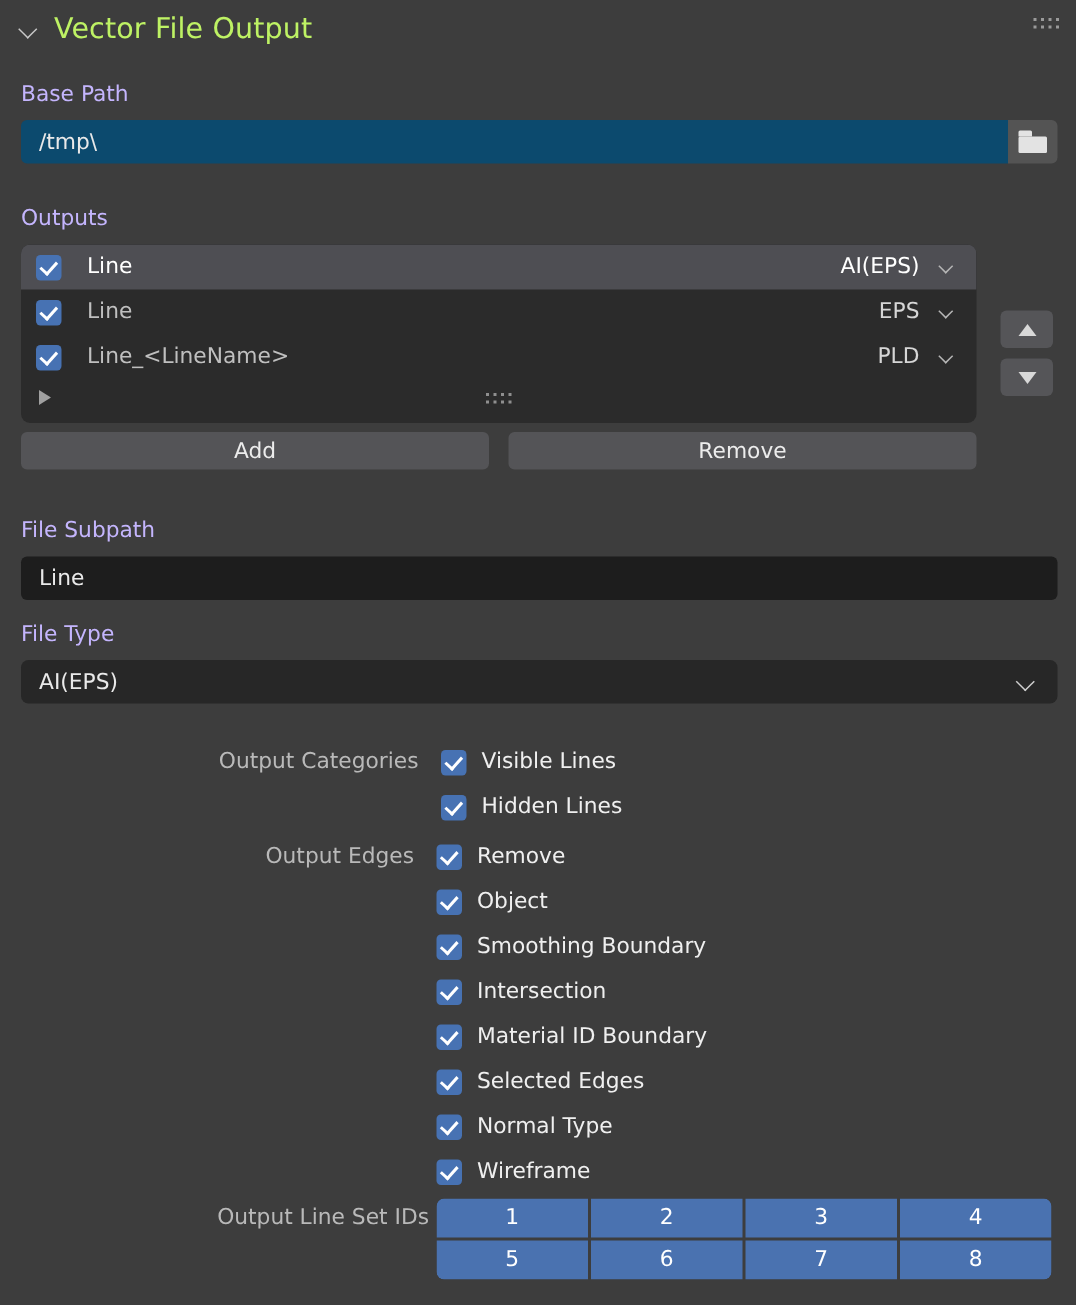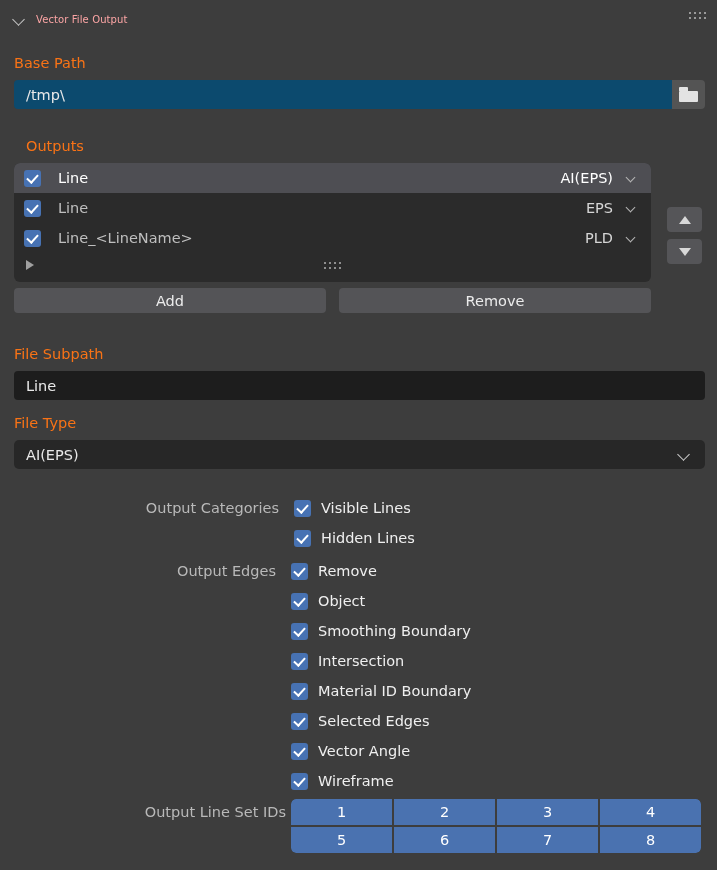--- a/index.html
+++ b/index.html
@@ -42,22 +42,22 @@
     content: "";
     position: absolute;
     left: 1px; top: 3px;
     width: 8px; height: 8px;
     border-right: 1.6px solid #c8c8c8;
     border-bottom: 1.6px solid #c8c8c8;
     transform: rotate(45deg);
   }
   .panel-title {
     margin-left: 9px;
-    font-size: 10px;
-    color: #fca5a5;
+    font-size: 19px;
+    color: #bef264;
     letter-spacing: 0.1px;
   }
   .grip-dots {
     position: absolute;
     right: 12px; top: 12px;
     width: 16px; height: 10px;
     display: grid;
     grid-template-columns: repeat(4, 3px);
     grid-template-rows: repeat(2, 3px);
     gap: 2px 2px;
@@ -65,21 +65,21 @@
   .grip-dots i {
     display: block;
     width: 2px; height: 2px;
     background: #9a9a9a;
   }
 
   
   .field-label {
     position: absolute;
     font-size: 14.5px;
-    color: #f97316;
+    color: #c4b5fd;
   }
 
   
   .base-path-label { left: 14px; top: 55px; }
   .base-path-row {
     position: absolute;
     left: 14px; top: 80px;
     width: 691px; height: 29px;
     display: flex;
     align-items: stretch;
@@ -118,21 +118,21 @@
   .folder-icon::after {
     content: "";
     position: absolute;
     left: 0; top: 4px;
     width: 19px; height: 11px;
     background: #e3e3e3;
     border-radius: 1px;
   }
 
   
-  .outputs-label { left: 14px; top: 138px; margin-left: 12px; }
+  .outputs-label { left: 14px; top: 138px; }
   .outputs-box {
     position: absolute;
     left: 14px; top: 163px;
     width: 637px; height: 119px;
     background: #2b2b2b;
     border-radius: 6px;
     overflow: hidden;
   }
   .output-row {
     height: 30px;
@@ -512,21 +512,21 @@
       <span class="cb-text">Material ID Boundary</span>
     </div>
     <div class="cb-row">
       <span class="row-label"></span>
       <span class="cb"></span>
       <span class="cb-text">Selected Edges</span>
     </div>
     <div class="cb-row">
       <span class="row-label"></span>
       <span class="cb"></span>
-      <span class="cb-text">Vector Angle</span>
+      <span class="cb-text">Normal Type</span>
     </div>
     <div class="cb-row">
       <span class="row-label"></span>
       <span class="cb"></span>
       <span class="cb-text">Wireframe</span>
     </div>
   </div>
 
   <div class="lineset-wrap">
     <span class="lineset-label">Output Line Set IDs</span>

